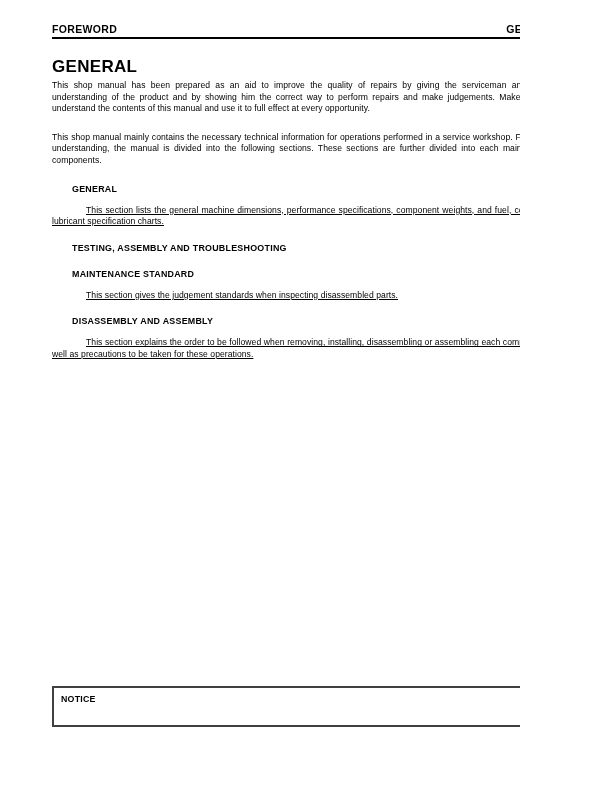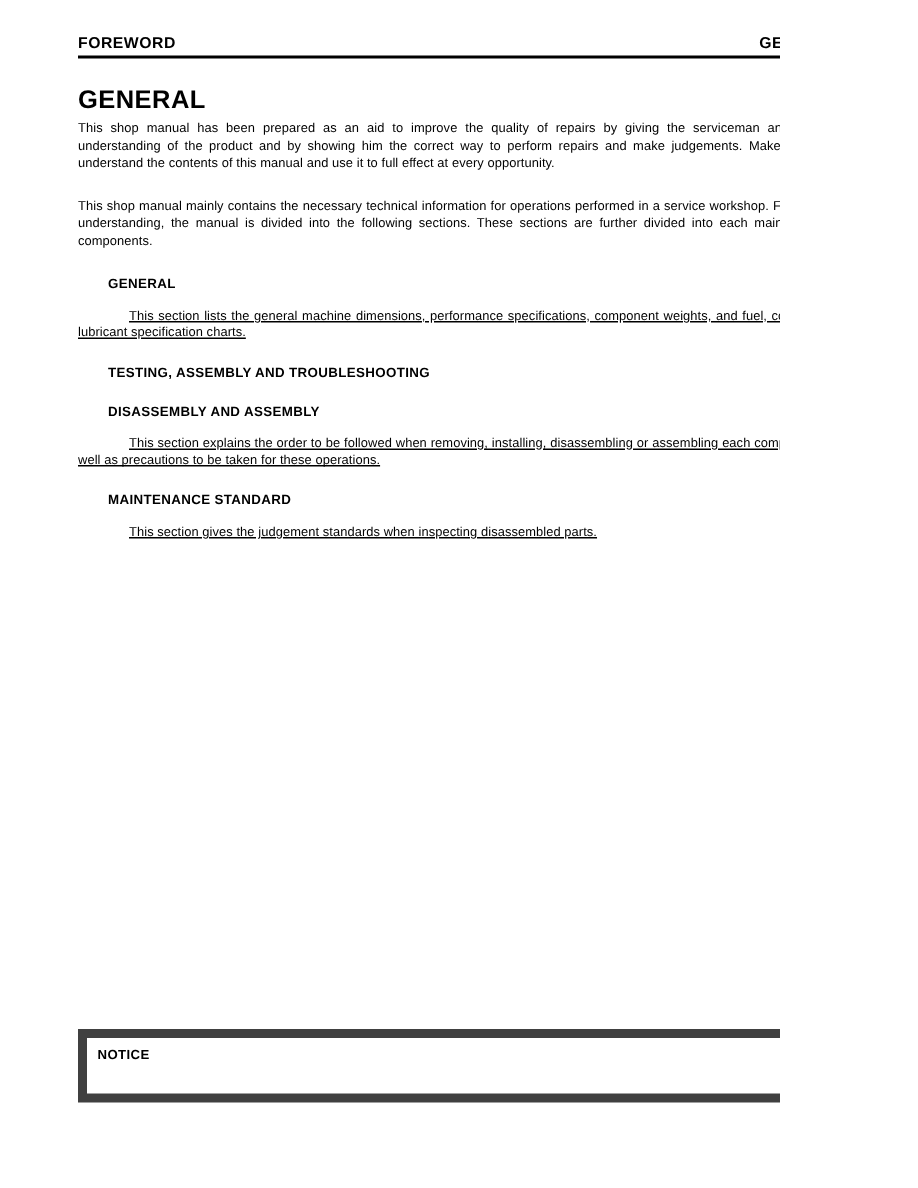--- a/index.html
+++ b/index.html
@@ -91,21 +91,21 @@
     line-height: 11px;
   }
 
   
   .notice-box {
     position: absolute;
     left: 52px;
     top: 686px;
     width: 508px;
     box-sizing: border-box;
-    border: 6px solid #404040;
+    border: 2px solid #404040;
     padding: 6px 7px 8px 7px;
   }
 
   .notice-title {
     font-size: 8.8px;
     font-weight: bold;
     line-height: 11px;
     letter-spacing: 0.25px;
     margin: 0 0 12px 0;
   }
@@ -161,27 +161,27 @@
       <h2 class="section-heading">GENERAL</h2>
       <p class="body-para indented">This section lists the general machine dimensions, performance specifications, component weights, and fuel, coolant and lubricant specification charts.</p>
     </div>
 
 
     <div class="section">
       <h2 class="section-heading">TESTING, ASSEMBLY AND TROUBLESHOOTING</h2>
     </div>
 
     <div class="section">
-      <h2 class="section-heading">DISASSEMBLY AND ASSEMBLY</h2>
-      <p class="body-para indented">This section explains the order to be followed when removing, installing, disassembling or assembling each component, as well as precautions to be taken for these operations.</p>
+      <h2 class="section-heading">MAINTENANCE STANDARD</h2>
+      <p class="body-para indented">This section gives the judgement standards when inspecting disassembled parts.</p>
     </div>
 
     <div class="section">
-      <h2 class="section-heading">MAINTENANCE STANDARD</h2>
-      <p class="body-para indented">This section gives the judgement standards when inspecting disassembled parts.</p>
+      <h2 class="section-heading">DISASSEMBLY AND ASSEMBLY</h2>
+      <p class="body-para indented">This section explains the order to be followed when removing, installing, disassembling or assembling each component, as well as precautions to be taken for these operations.</p>
     </div>
 
   </div>
 
   <div class="notice-box">
     <div class="notice-title">NOTICE</div>
   </div>
 
   <div class="folio">
     <span>00-5</span><span class="folio-mark">①</span>

